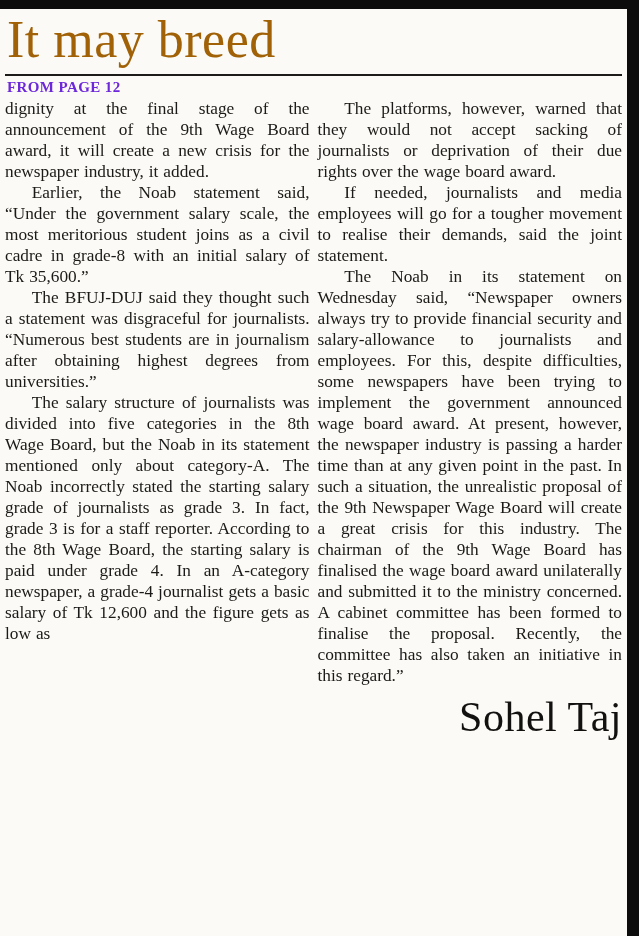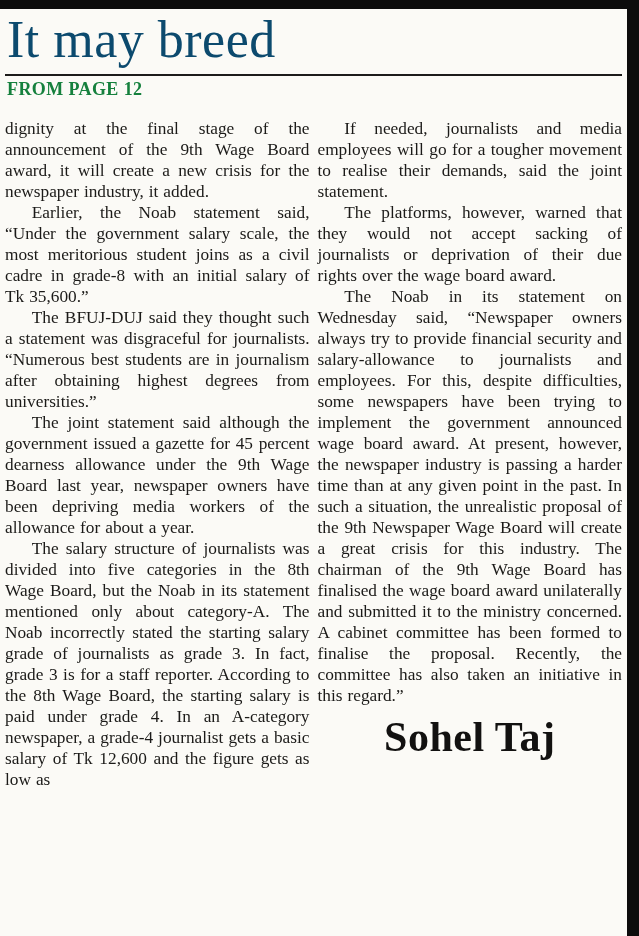--- a/index.html
+++ b/index.html
@@ -35,33 +35,33 @@
     left: 5px;
     right: 17px;
     bottom: 0;
   }
   h1.headline {
     font-size: 52px;
     font-weight: 400;
     letter-spacing: 0.5px;
     margin: 4px 0 6px 2px;
     line-height: 1.05;
-    color: #0c4a6e;
+    color: #a16207;
   }
   .headline-rule {
     border: none;
     border-top: 2px solid #1c1b1a;
     margin: 0 0 3px 0;
   }
   .from-page {
-    font-size: 18px;
+    font-size: 15px;
     font-weight: 700;
     letter-spacing: 0.4px;
-    margin: 2px 0 18px 2px;
-    color: #15803d;
+    margin: 2px 0 2px 2px;
+    color: #6d28d9;
   }
   .columns {
     display: flex;
     gap: 8px;
     margin-top: 2px;
   }
   .col {
     flex: 1 1 0;
     min-width: 0;
     text-align: justify;
@@ -72,26 +72,26 @@
   .col p {
     margin: 0;
     text-indent: 1.55em;
     word-spacing: 0.04em;
   }
   .col p.noindent {
     text-indent: 0;
   }
   h2.next-headline {
     font-size: 42px;
-    font-weight: 700;
+    font-weight: 400;
     letter-spacing: 0.5px;
     margin: 10px 0 0 0;
     line-height: 1.0;
     color: #121110;
-    text-align: center;
+    text-align: right;
     text-indent: 0;
   }
 </style>
 </head>
 <body>
 
 <div class="edge-top"></div>
 <div class="edge-right"></div>
 
 <div class="content">
@@ -101,25 +101,24 @@
   <hr class="headline-rule">
 
   <div class="from-page">FROM PAGE 12</div>
 
   <div class="columns">
 
     <div class="col">
       <p class="noindent">dignity at the final stage of the announcement of the 9th Wage Board award, it will create a new crisis for the newspaper industry, it added.</p>
       <p>Earlier, the Noab statement said, “Under the government salary scale, the most meritorious student joins as a civil cadre in grade-8 with an initial salary of Tk 35,600.”</p>
       <p>The BFUJ-DUJ said they thought such a statement was disgraceful for journalists. “Numerous best students are in journalism after obtaining highest degrees from universities.”</p>
-      <p>The joint statement said although the government issued a gazette for 45 percent dearness allowance under the 9th Wage Board last year, newspaper owners have been depriving media workers of the allowance for about a year.</p>
       <p>The salary structure of journalists was divided into five categories in the 8th Wage Board, but the Noab in its statement mentioned only about category-A. The Noab incorrectly stated the starting salary grade of journalists as grade 3. In fact, grade 3 is for a staff reporter. According to the 8th Wage Board, the starting salary is paid under grade 4. In an A-category newspaper, a grade-4 journalist gets a basic salary of Tk 12,600 and the figure gets as low as</p>
     </div>
 
     <div class="col">
+      <p>The platforms, however, warned that they would not accept sacking of journalists or deprivation of their due rights over the wage board award.</p>
       <p>If needed, journalists and media employees will go for a tougher movement to realise their demands, said the joint statement.</p>
-      <p>The platforms, however, warned that they would not accept sacking of journalists or deprivation of their due rights over the wage board award.</p>
       <p>The Noab in its statement on Wednesday said, “Newspaper owners always try to provide financial security and salary-allowance to journalists and employees. For this, despite difficulties, some newspapers have been trying to implement the government announced wage board award. At present, however, the newspaper industry is passing a harder time than at any given point in the past. In such a situation, the unrealistic proposal of the 9th Newspaper Wage Board will create a great crisis for this industry. The chairman of the 9th Wage Board has finalised the wage board award unilaterally and submitted it to the ministry concerned. A cabinet committee has been formed to finalise the proposal. Recently, the committee has also taken an initiative in this regard.”</p>
       <h2 class="next-headline">Sohel Taj</h2>
     </div>
 
   </div>
 </div>
 
 </body></html>

